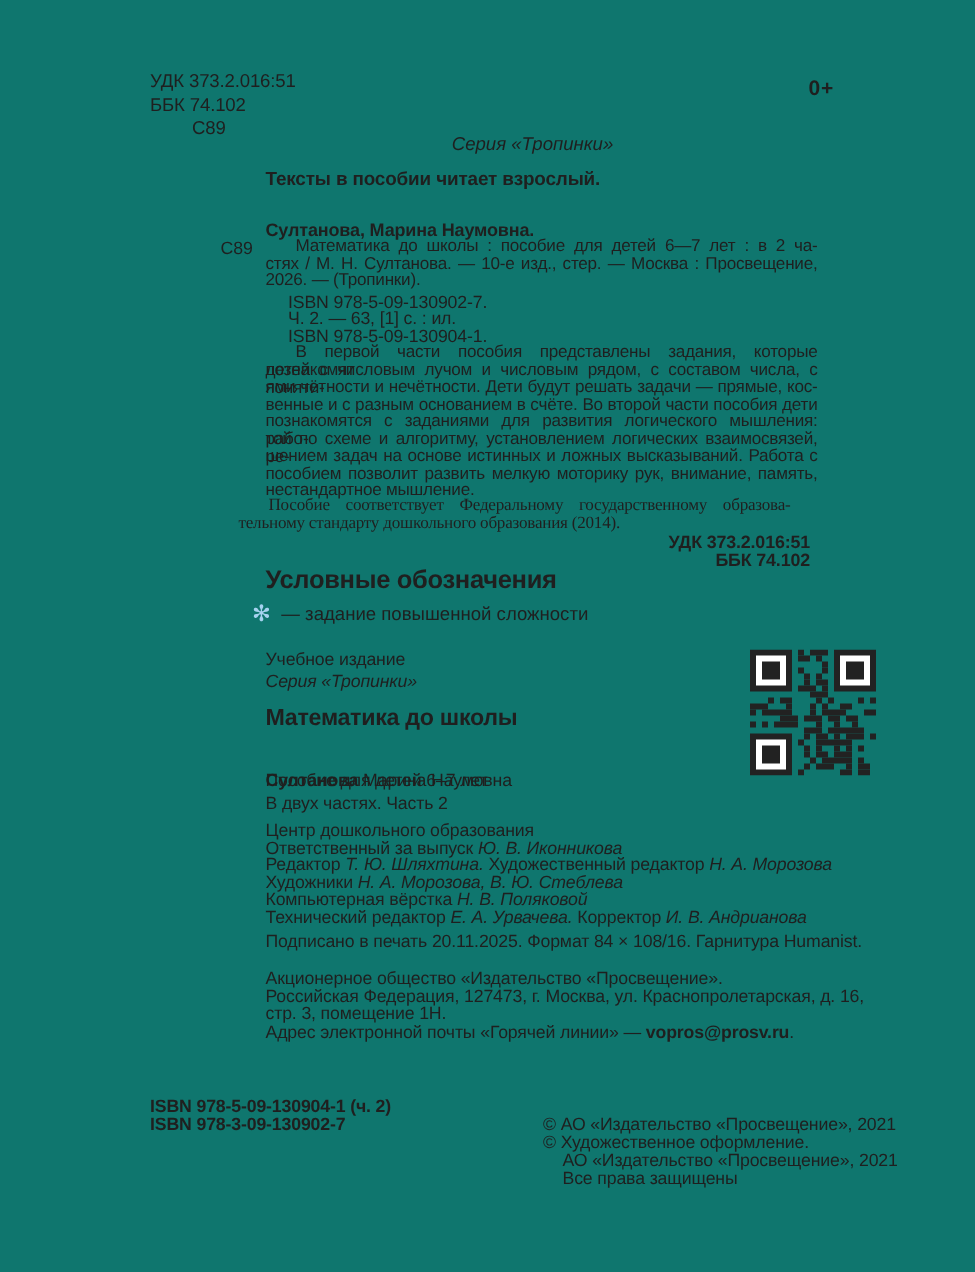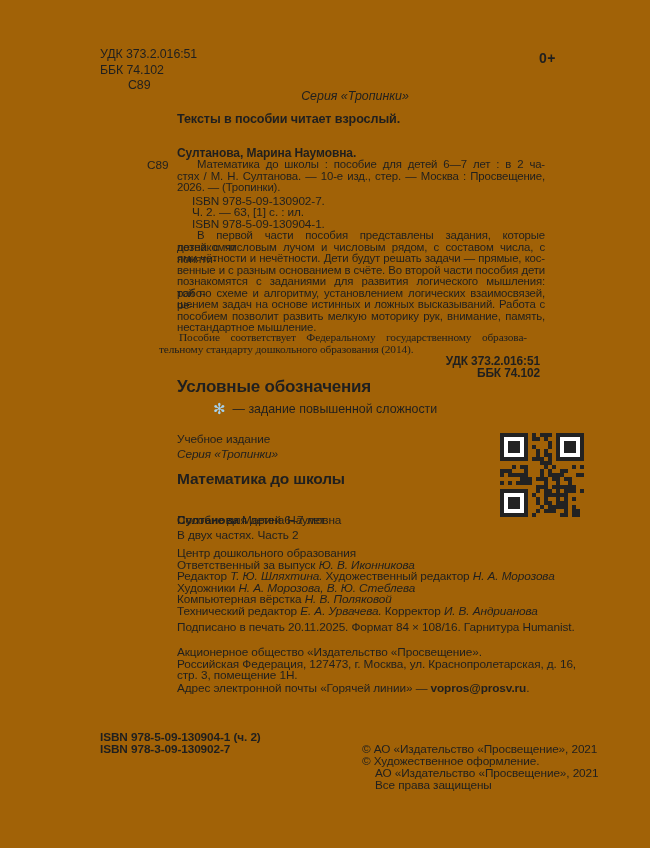--- a/index.html
+++ b/index.html
@@ -3,25 +3,25 @@
 <meta charset="utf-8">
 <style>
   html,body{margin:0;padding:0;}
   body{
     width:650px;height:848px;
     background:#ffffff;
     font-family:"Liberation Sans","DejaVu Sans",sans-serif;
     color:#1f1f1f;
     -webkit-font-smoothing:antialiased;
   }
-  .page{position:relative;width:650px;height:848px;background:#a16207;overflow:hidden;}
+  .page{position:relative;width:650px;height:848px;background:#0f766e;overflow:hidden;}
   .abs{position:absolute;}
   .b{font-weight:bold;}
   .i{font-style:italic;}
-  .nw{white-space:nowrap;margin-left:45px;}
+  .nw{white-space:nowrap;}
 
   
   .stack .line{height:11.6px;white-space:nowrap;font-size:11.8px;letter-spacing:-0.1px;}
   .stack.lh113 .line{height:11.3px;}
   .stack.lh118 .line{height:11.9px;}
   .stack.lh15 .line{height:15.5px;font-size:12.4px;}
 
   
   .just{width:368px;}
   .just .line{

